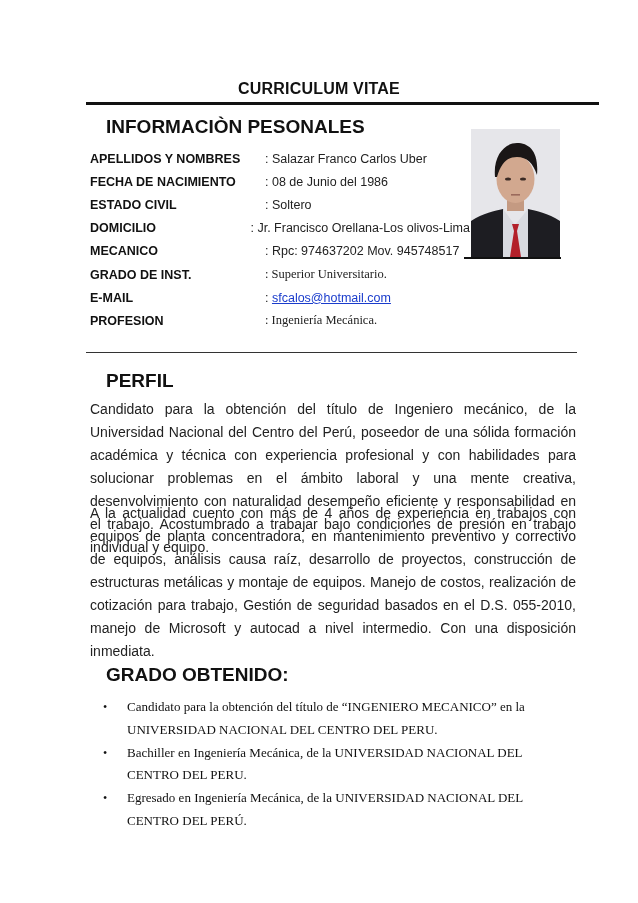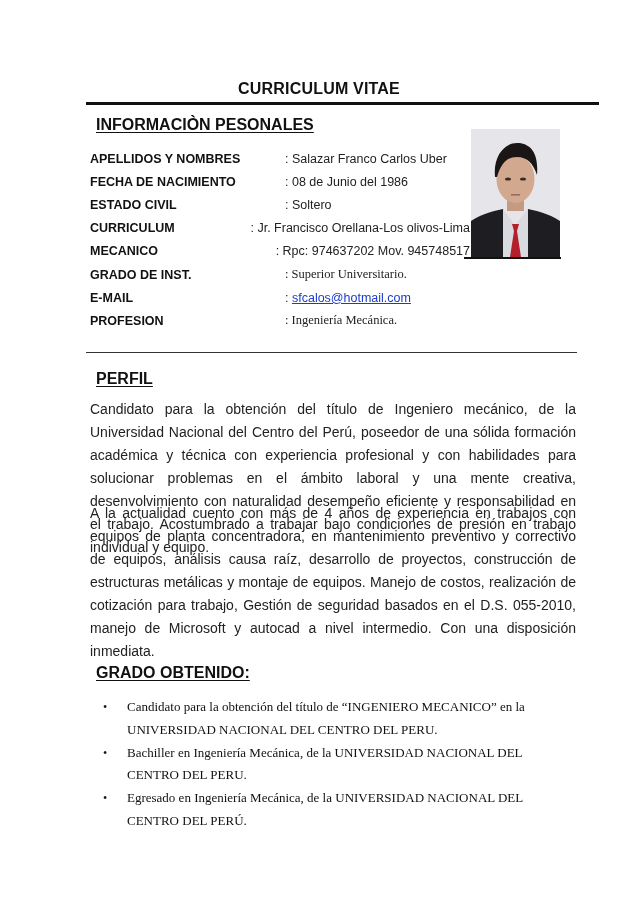--- a/index.html
+++ b/index.html
@@ -4,27 +4,27 @@
   <style>
     html, body { margin: 0; padding: 0; background: #ffffff; }
     body { width: 638px; height: 903px; position: relative; overflow: hidden; color: #111; }
     .serif { font-family: "Liberation Serif", serif; }
     .title {
       position: absolute; left: 0; width: 638px; top: 80px; text-align: center;
       font-family: "Liberation Sans", sans-serif; font-weight: bold; font-size: 16px; letter-spacing: 0.2px;
     }
     .rule-thick { position: absolute; left: 86px; width: 513px; top: 102px; height: 3px; background: #111; }
     .h-section {
-      position: absolute; left: 96px; font-family: "Liberation Sans", sans-serif; font-weight: bold;
-      font-size: 16px; text-decoration: underline; text-underline-offset: 2px;
+      position: absolute; left: 106px; font-family: "Liberation Sans", sans-serif; font-weight: bold;
+      font-size: 19px; text-underline-offset: 2px;
     }
     .info { position: absolute; left: 90px; top: 147px; width: 380px; }
     .info-row { height: 23.2px; display: flex; align-items: center; font-size: 12.5px; gap: 25px; }
     .info-label { width: 150px; font-family: "Liberation Sans", sans-serif; font-weight: bold; white-space: nowrap; }
-    .info-value { font-family: "Liberation Sans", sans-serif; white-space: nowrap; color: #222; margin-left: 20px; }
+    .info-value { font-family: "Liberation Sans", sans-serif; white-space: nowrap; color: #222; }
     .info-value.serif { font-family: "Liberation Serif", serif; }
     .info-value a { color: #1a3ccc; text-decoration: underline; }
     .photo {
       position: absolute; left: 471px; top: 129px; width: 89px; height: 128px; background: #e9e9ec; overflow: hidden;
     }
     .photo-line { position: absolute; left: 464px; top: 257px; width: 97px; height: 2px; background: #111; }
     .rule-thin { position: absolute; left: 86px; width: 491px; top: 352px; height: 1px; background: #333; }
     .para {
       position: absolute; left: 90px; width: 486px; font-family: "Liberation Sans", sans-serif;
       font-size: 14px; line-height: 23px; text-align: justify; color: #222;
@@ -48,21 +48,21 @@
   </div>
   <div class="info-row">
     <span class="info-label">FECHA DE NACIMIENTO</span>
     <span class="info-value">: 08 de Junio del 1986</span>
   </div>
   <div class="info-row">
     <span class="info-label">ESTADO CIVIL</span>
     <span class="info-value">: Soltero</span>
   </div>
   <div class="info-row">
-    <span class="info-label">CURRICULUM</span>
+    <span class="info-label">DOMICILIO</span>
     <span class="info-value">: Jr. Francisco Orellana-Los olivos-Lima</span>
   </div>
   <div class="info-row">
     <span class="info-label">MECANICO</span>
     <span class="info-value">: Rpc: 974637202 Mov. 945748517</span>
   </div>
   <div class="info-row">
     <span class="info-label">GRADO DE INST.</span>
     <span class="info-value serif">: Superior Universitario.</span>
   </div>

